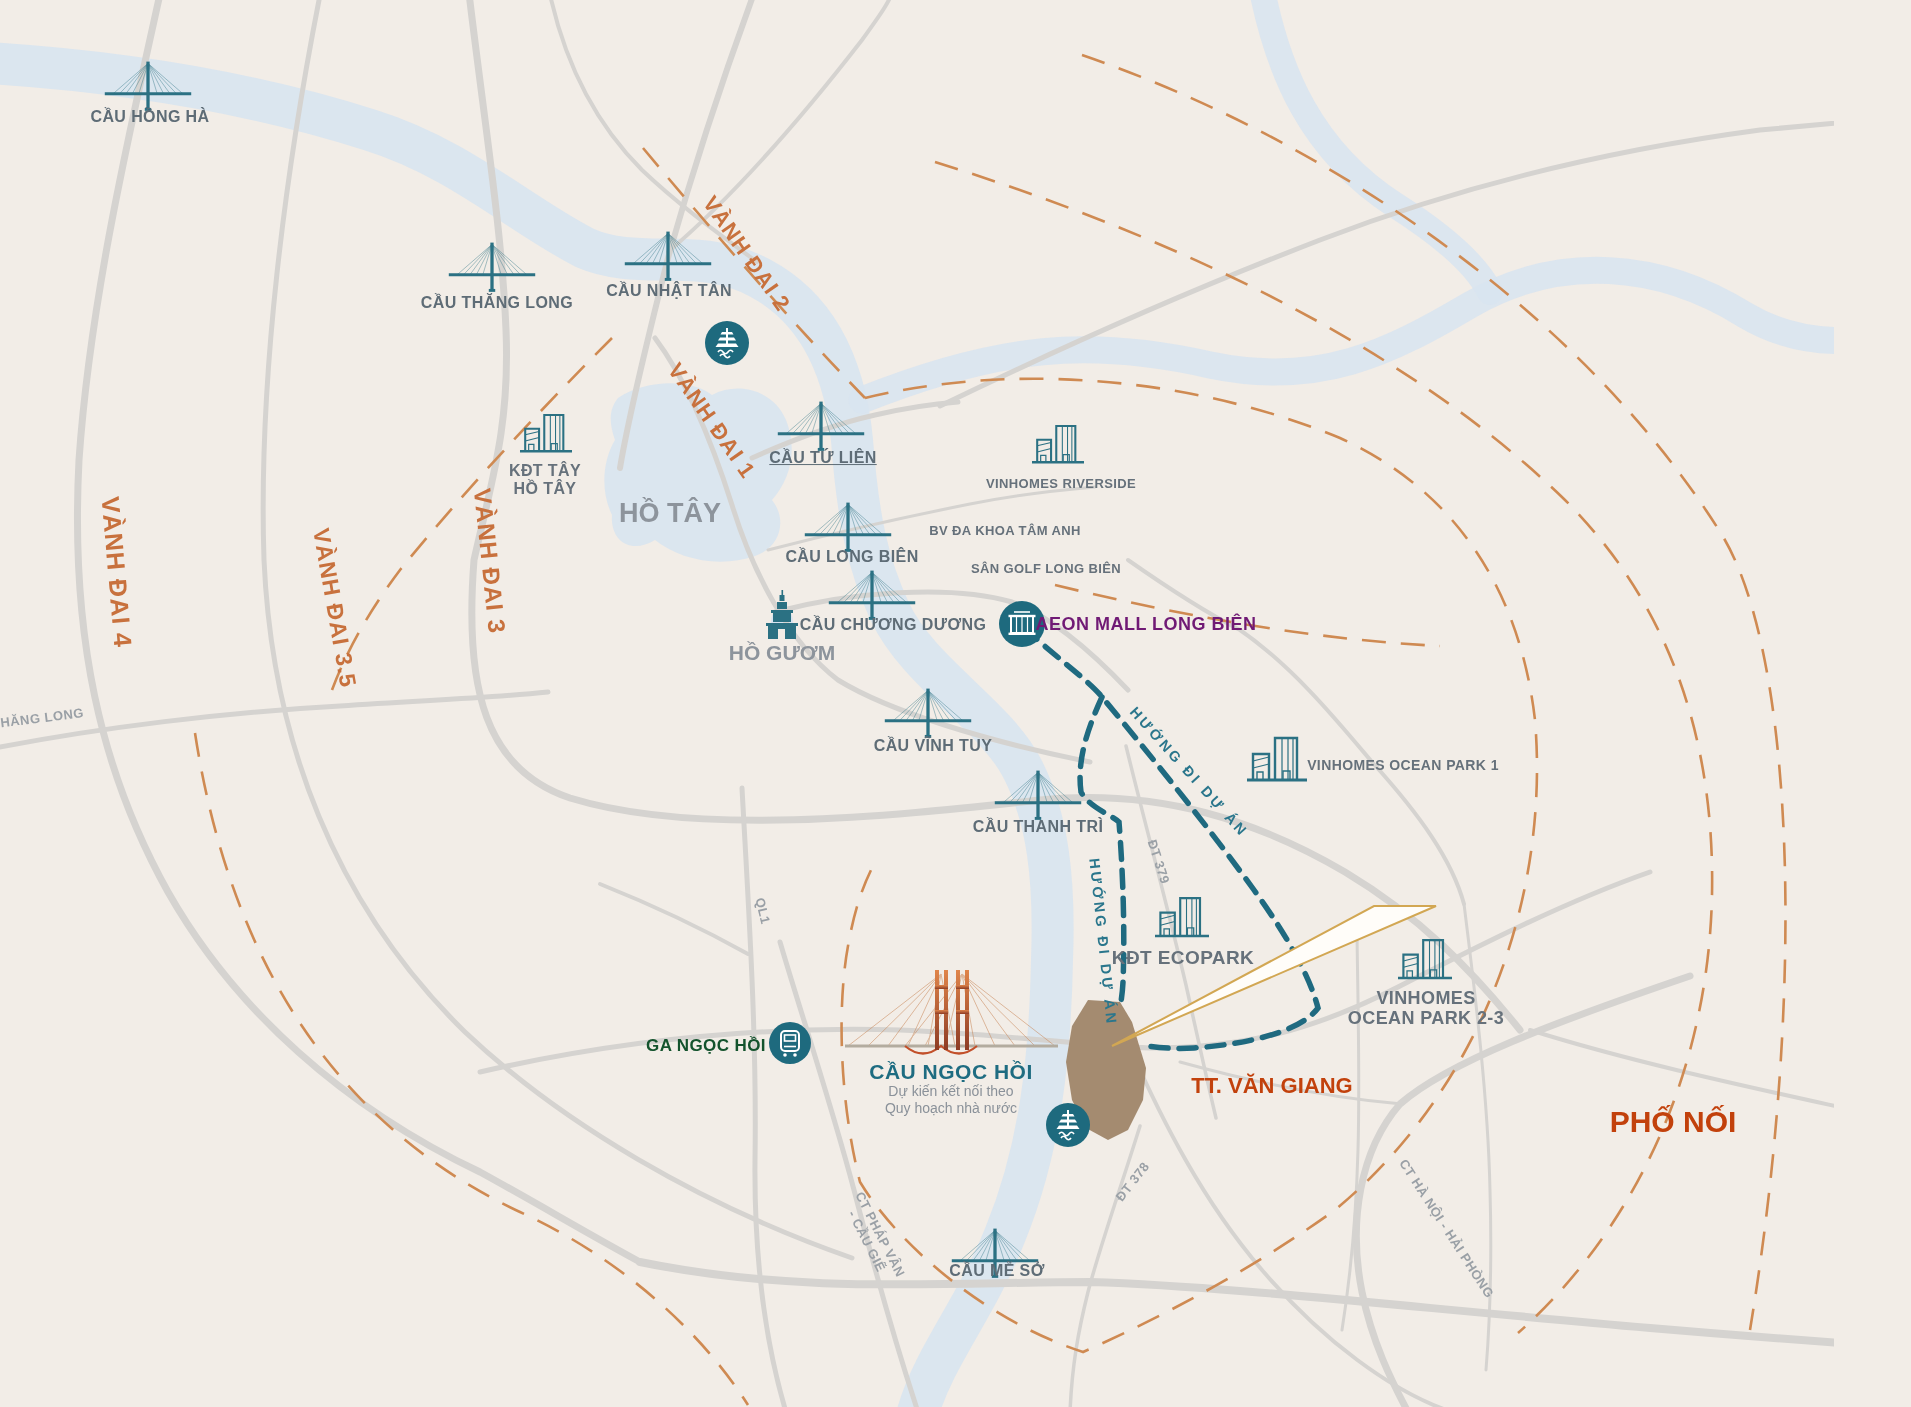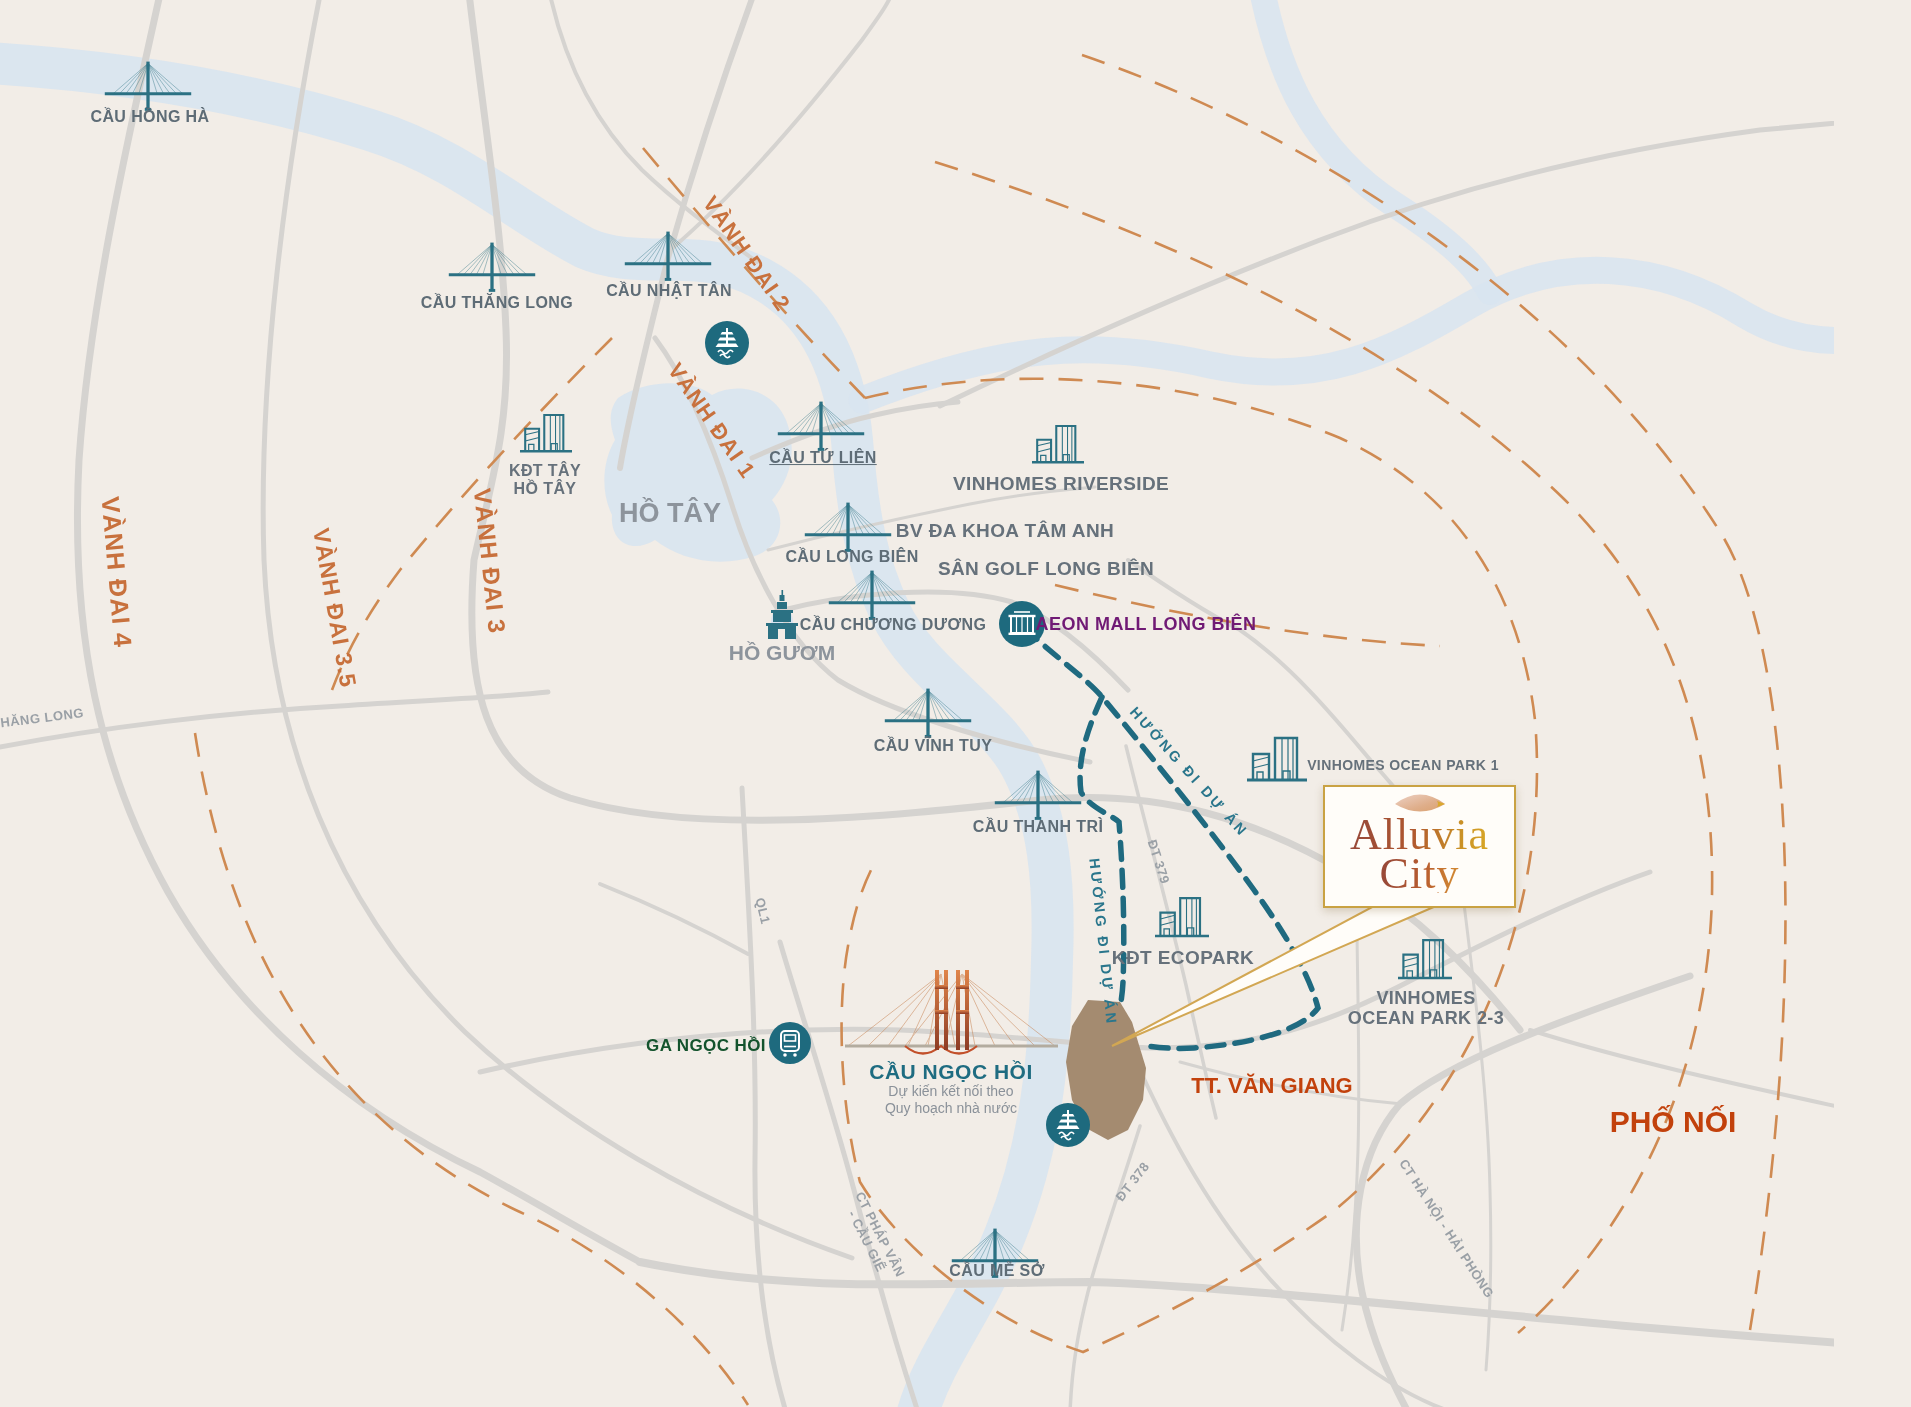--- a/index.html
+++ b/index.html
@@ -2,21 +2,21 @@
 <html><head>
 <meta charset="utf-8">
 <style>
   html,body{margin:0;padding:0;background:#f2ede7;}
   .stage{position:relative;width:1834px;height:1407px;background:#f2ede7;overflow:hidden;
          font-family:"Liberation Sans",sans-serif;}
   .stage svg.base{position:absolute;left:0;top:0;}
   .lbl{position:absolute;transform:translate(-50%,-50%);white-space:nowrap;font-weight:bold;
        text-align:center;line-height:1.12;}
   .lbl-bridge{color:#5e6c76;font-size:16px;letter-spacing:.4px;}
-  .lbl-poi{color:#66717b;font-size:19px;letter-spacing:.4px;}
+  .lbl-poi{color:#66717b;font-size:13px;letter-spacing:.4px;}
   .lbl-aeon{color:#701a75;font-size:18px;letter-spacing:.5px;}
   .lbl-teal{color:#14532d;font-size:17px;letter-spacing:.4px;}
   .lbl-teal-lg{color:#1e6c81;font-size:21px;letter-spacing:.5px;}
   .lbl-note{color:#8a9199;font-size:14px;font-weight:normal;line-height:1.2;}
   .lbl-water{color:#8d949c;}
   .lbl-area{color:#c2410c;}
   .lbl-ring{color:#c8713d;letter-spacing:1px;}
   .lbl-road{color:#9aa0a6;font-size:13px;letter-spacing:.5px;}
   .lbl-dir{color:#2a768c;font-size:14.5px;letter-spacing:3px;}
   .lbl .ln{display:block;}
@@ -274,22 +274,14 @@
   <div class="lbl lbl-road" style="left:1133px;top:1182px;transform:translate(-50%,-50%) rotate(-52deg);">ĐT 378</div>
   <div class="lbl lbl-road" style="left:873px;top:1238px;transform:translate(-50%,-50%) rotate(63deg);">
     <span class="ln">CT PHÁP VÂN</span>
     <span class="ln">- CẦU GIẼ</span>
   </div>
   <div class="lbl lbl-road" style="left:1446px;top:1229px;transform:translate(-50%,-50%) rotate(57deg);">CT HÀ NỘI - HẢI PHÒNG</div>
 
   <div class="lbl lbl-dir" style="left:1189px;top:772px;transform:translate(-50%,-50%) rotate(48deg);">HƯỚNG ĐI DỰ ÁN</div>
   <div class="lbl lbl-dir" style="left:1103px;top:942px;transform:translate(-50%,-50%) rotate(84deg);">HƯỚNG ĐI DỰ ÁN</div>
 
-  <div class="card">
-    <svg width="54" height="24" viewBox="0 0 54 24">
-      <path d="M2,12 Q27,-7 52,12 Q27,27 2,12 Z" fill="url(#gradSeed)" opacity=".95"></path>
-      <path d="M44,9 l8,3 l-8,3 q2,-3 0,-6 Z" fill="#d9a826" opacity=".9"></path>
-    </svg>
-    <div class="brand brand1">Alluvia</div>
-    <div class="brand brand2">City</div>
-  </div>
 
 </div>
 
 </body></html>

